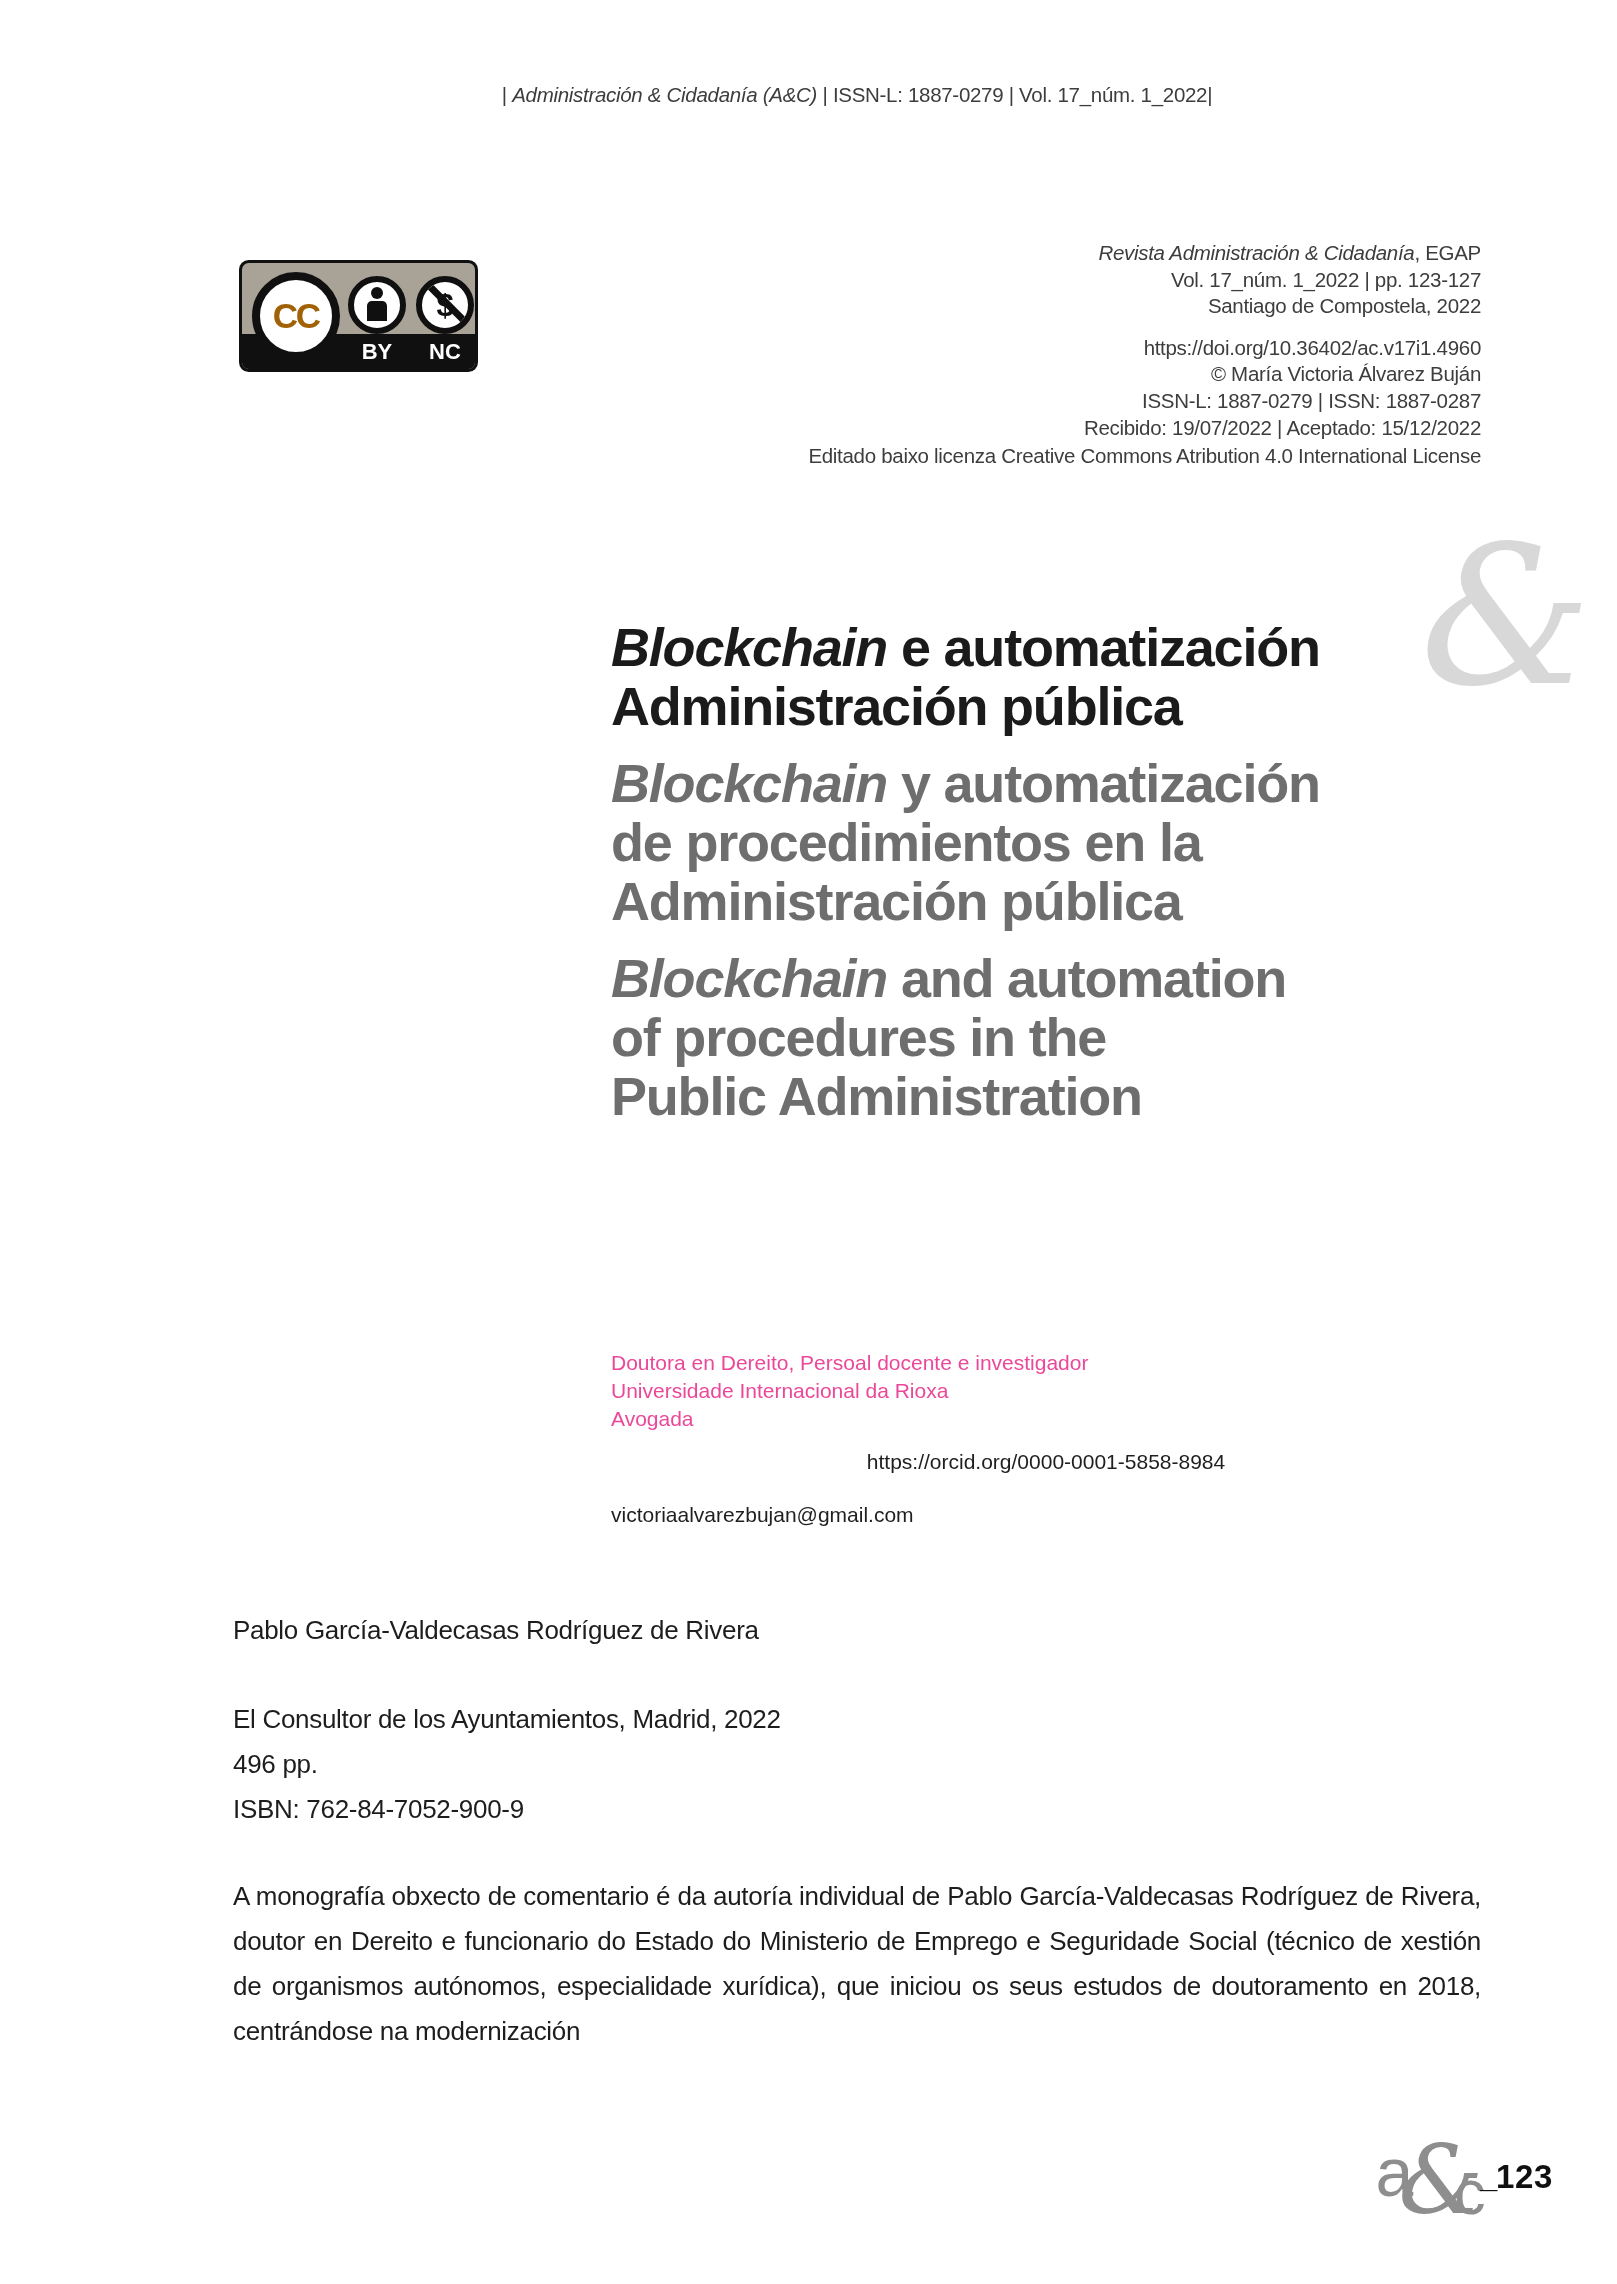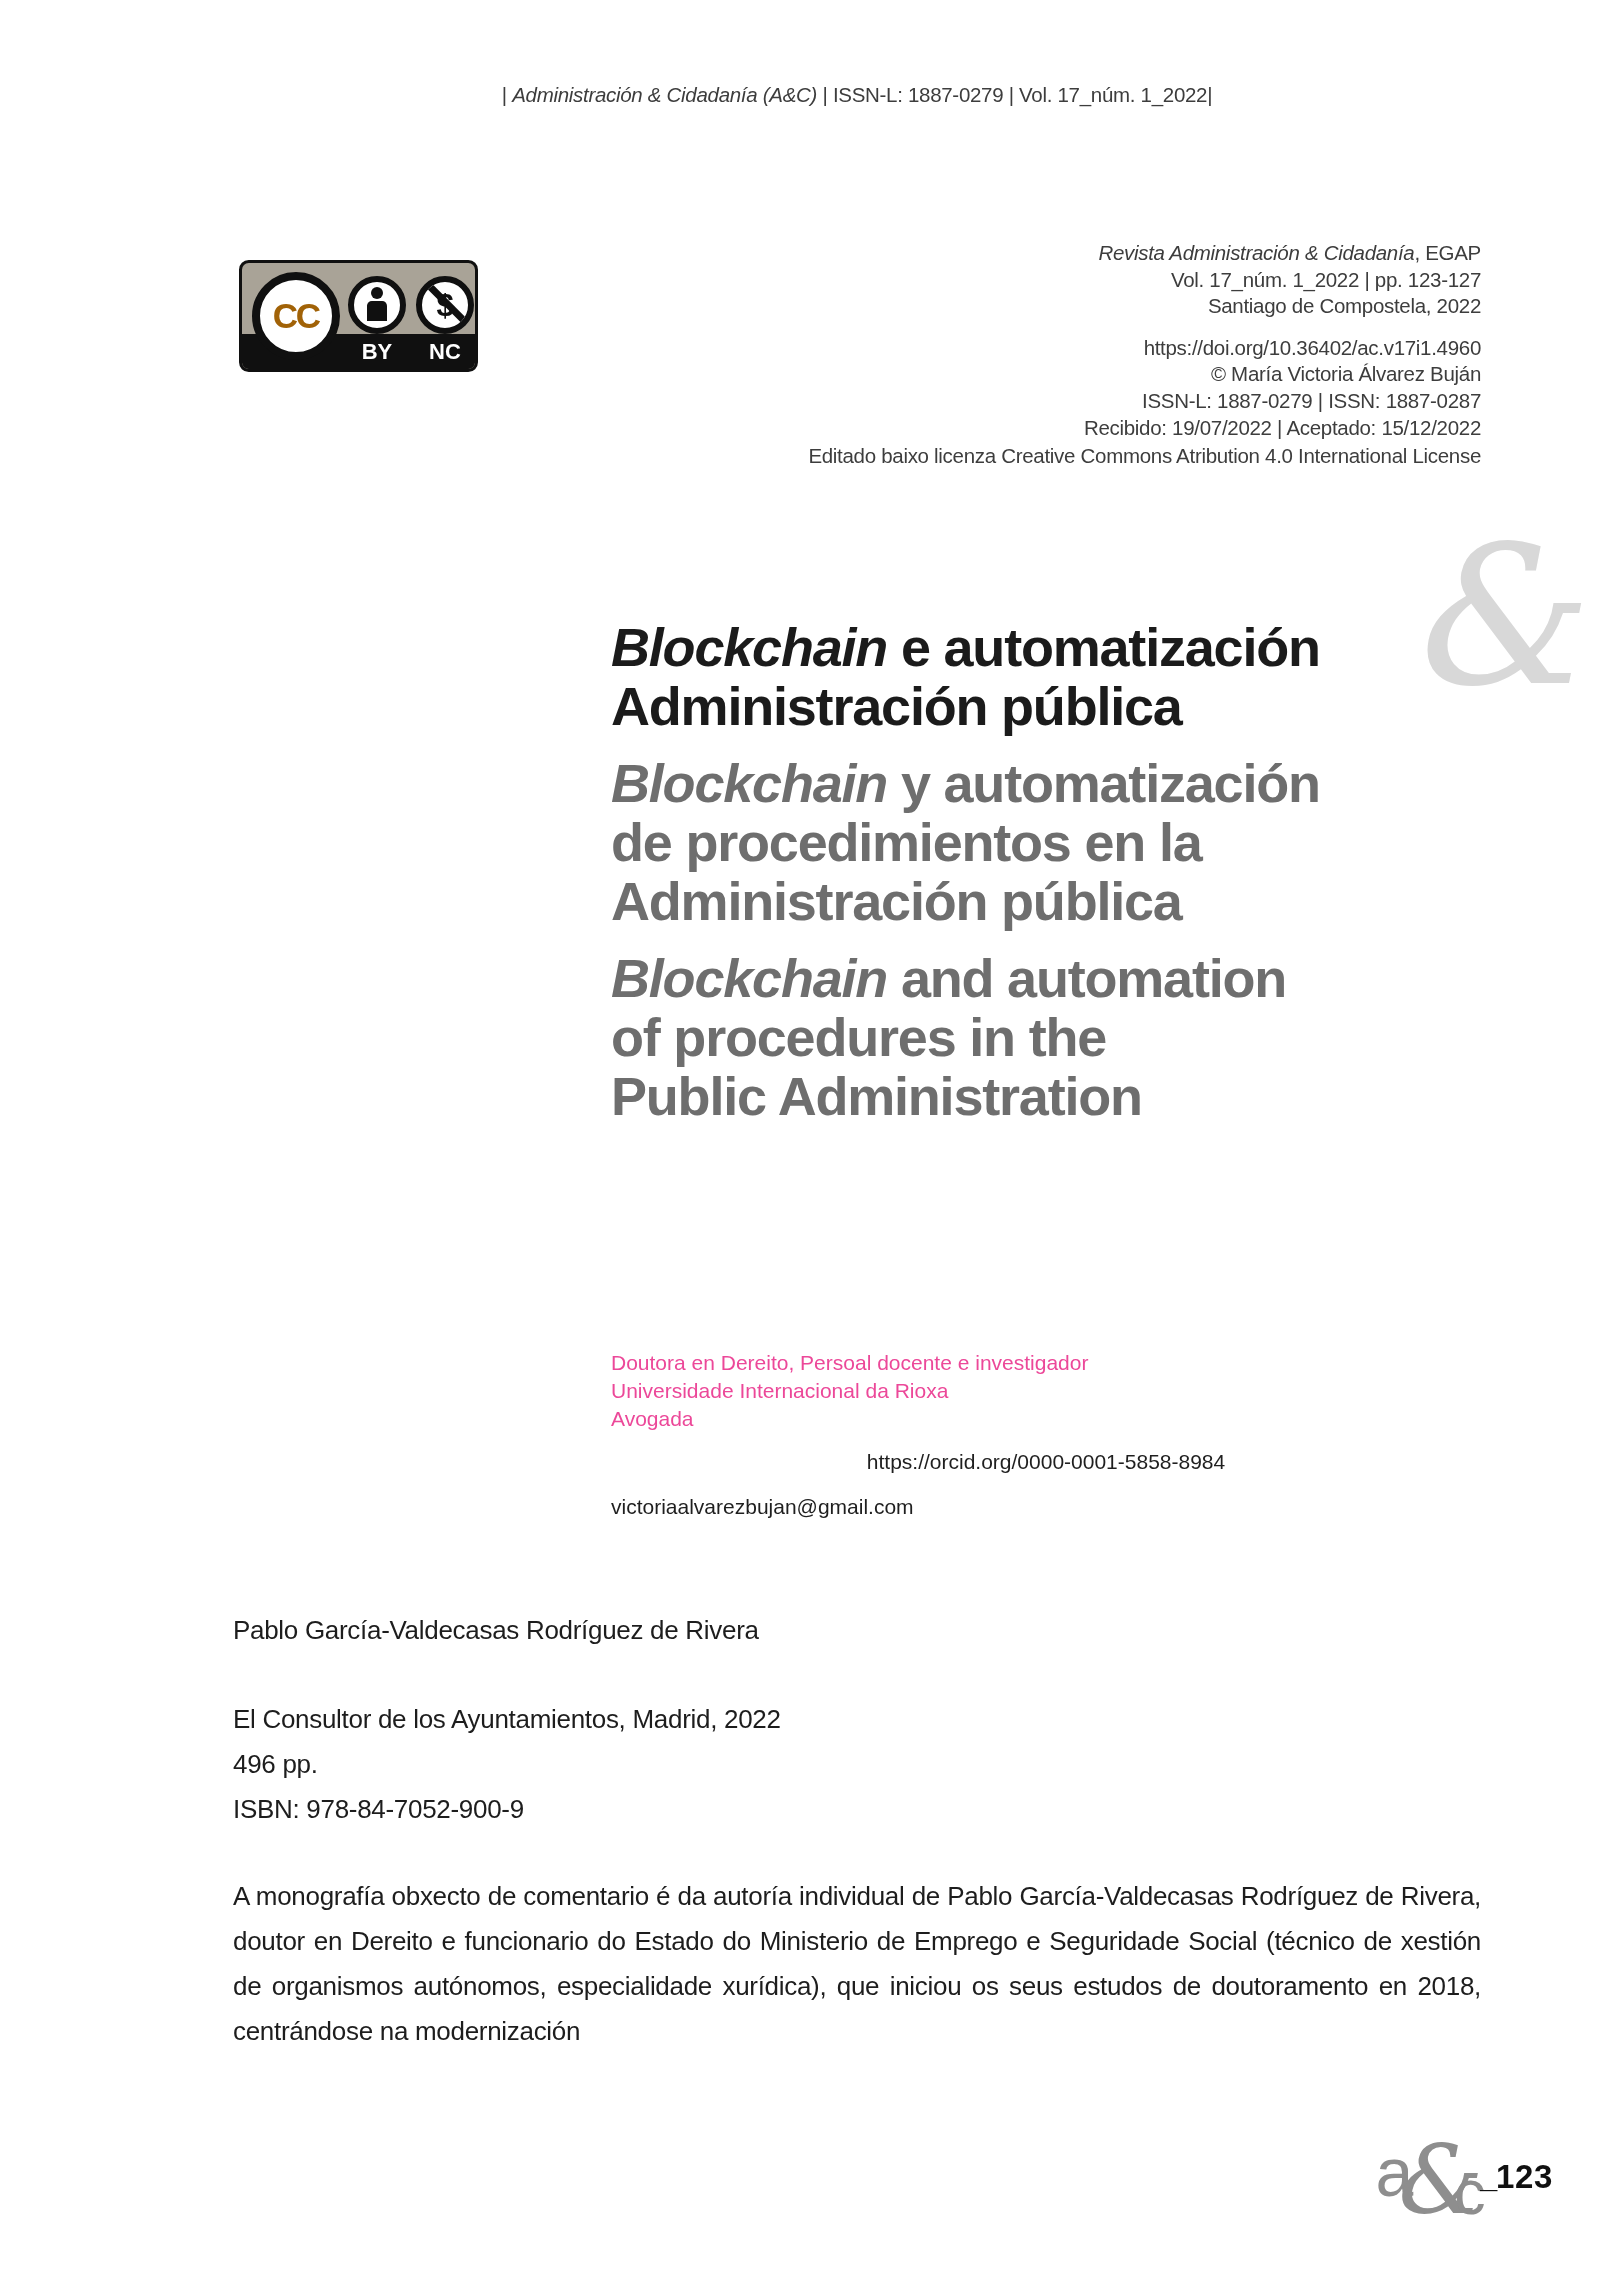--- a/index.html
+++ b/index.html
@@ -158,21 +158,21 @@
     letter-spacing:-0.6px;
     color:#1b1b1b;
   }
   .author-details{
     margin-top:18px;
     font-size:21px;
     line-height:28px;
     color:#ec4899;
   }
   .author-orcid{margin-top:17px; font-size:21px;text-align:center;}
-  .author-email{margin-top:21px; font-size:21px;}
+  .author-email{margin-top:29px; font-size:21px;}
 
   
   .body-block{
     position:absolute;
     left:233px; top:1608px;
     width:1248px;
     font-size:26px;
     color:#1d1d1d;
     letter-spacing:-0.3px;
   }
@@ -285,21 +285,21 @@
     </div>
     <div class="author-orcid">https://orcid.org/0000-0001-5858-8984</div>
     <div class="author-email">victoriaalvarezbujan@gmail.com</div>
   </div>
 
   <div class="body-block">
     <div class="reviewed-author">Pablo García-Valdecasas Rodríguez de Rivera</div>
     <div class="publication">
       <span class="pline">El Consultor de los Ayuntamientos, Madrid, 2022</span>
       <span class="pline">496 pp.</span>
-      <span class="pline">ISBN: 978-84-7052-900-9</span>
+      <span class="pline">ISBN: 762-84-7052-900-9</span>
     </div>
     <p class="paragraph">A monografía obxecto de comentario é da autoría individual de Pablo García-Valdecasas Rodríguez de Rivera, doutor en Dereito e funcionario do Estado do Ministerio de Emprego e Seguridade Social (técnico de xestión de organismos autónomos, especialidade xurídica), que iniciou os seus estudos de doutoramento en 2018, centrándose na modernización</p>
   </div>
 
   <div class="footer">
     <span class="logo-a">a</span>
     <span class="logo-ampersand">&amp;</span>
     <span class="logo-c">c</span>
     <span class="page-prefix">_</span>
     <span class="page-number">123</span>

